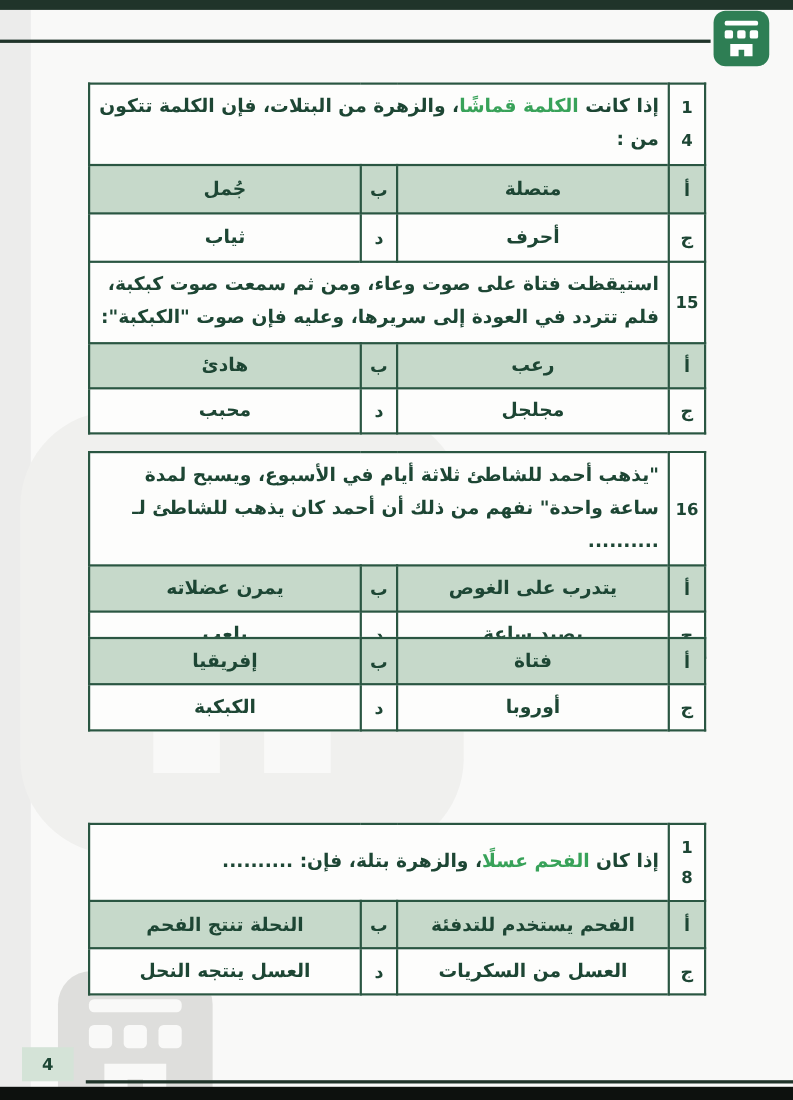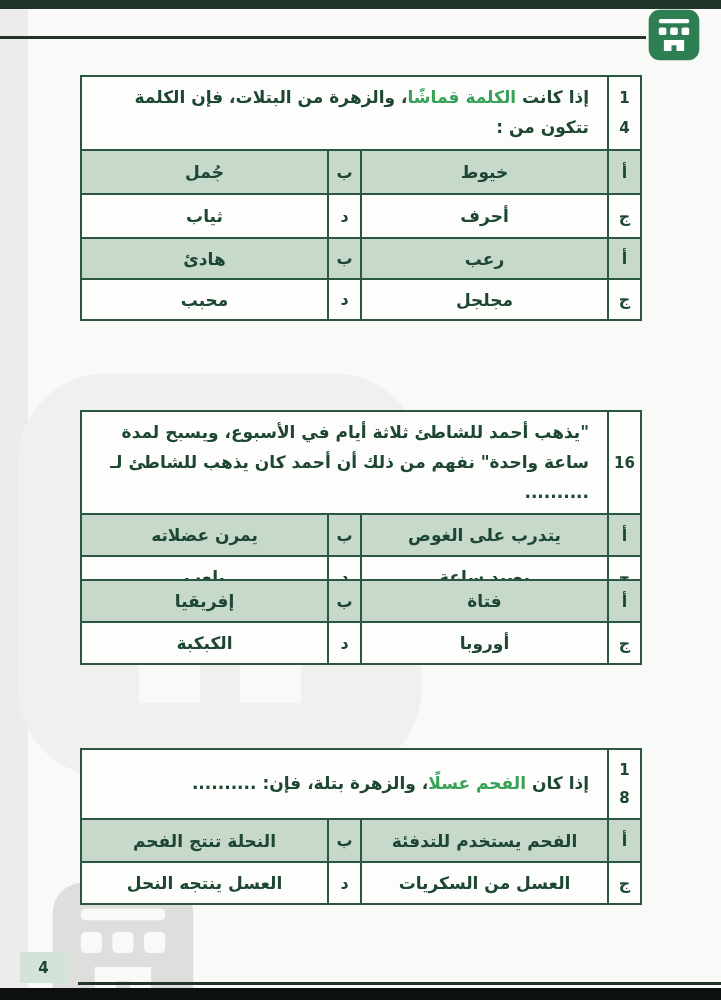--- a/index.html
+++ b/index.html
@@ -16,21 +16,21 @@
   .wm1{ position:absolute; left:5px; top:360px; width:430px; height:430px; color:#f0f0ee; z-index:0; }
   .wm2{ position:absolute; left:48px; top:878px; width:150px; height:150px; color:#dededc; z-index:0; }
 
   .tbl{ position:absolute; left:80px; z-index:1; }
   .t1{ top:75px; } .t2{ top:410px; } .t3{ top:579px; } .t4{ top:748px; }
 
   table{ border-collapse:collapse; table-layout:fixed; width:560px; background:#fdfdfc; border:1px solid #2a5642; }
   td{ border:2px solid #2a5642; vertical-align:middle; }
   .c-num{ width:33px; } .c-lbl{ width:33px; } .c-opt{ width:247px; }
 
-  .qtext{ text-align:right; padding:6px 18px 6px 6px; font-size:17px; line-height:1.75; }
+  .qtext{ text-align:right; padding:6px 8px 6px 6px; font-size:17px; line-height:1.75; }
   .num{ position:relative; font-size:15px; }
   .num .stack{ position:absolute; inset:0; display:flex; flex-direction:column; justify-content:space-evenly; align-items:center; }
   .opt{ text-align:center; font-size:17px; padding:4px; }
   .lbl{ text-align:center; font-size:16px; }
   .grn{ background:#c6d9ca; }
   .wht{ background:#fdfdfc; }
   .hl{ color:#38a259; }
 
   .page-badge{
     position:absolute; left:20px; top:952px; width:47px; height:31px;
@@ -94,29 +94,38 @@
         <td class="num wht">
           <div class="stack">
             <span class="numline">1</span>
             <span class="numline">4</span>
           </div>
         </td>
         <td class="qtext wht" colspan="3"><span>إذا كانت </span><span class="hl">الكلمة قماشًا</span><span>، والزهرة من البتلات، فإن الكلمة تتكون من :</span></td>
       </tr>
       <tr style="height:44px">
         <td class="lbl grn">أ</td>
-        <td class="opt grn">خيوط</td>
+        <td class="opt grn">متصلة</td>
         <td class="lbl grn">ب</td>
         <td class="opt grn">جُمل</td>
       </tr>
       <tr style="height:44px">
         <td class="lbl wht">ج</td>
         <td class="opt wht">أحرف</td>
         <td class="lbl wht">د</td>
         <td class="opt wht">ثياب</td>
+      </tr>
+      <tr style="height:68px">
+        <td class="num wht">
+          <div class="stack">
+            <span class="numline">15</span>
+
+          </div>
+        </td>
+        <td class="qtext wht" colspan="3"><span>استيقظت فتاة على صوت وعاء، ومن ثم سمعت صوت كبكبة، فلم تتردد في العودة إلى سريرها، وعليه فإن صوت "الكبكبة":</span><span class="hl"></span><span></span></td>
       </tr>
       <tr style="height:41px">
         <td class="lbl grn">أ</td>
         <td class="opt grn">رعب</td>
         <td class="lbl grn">ب</td>
         <td class="opt grn">هادئ</td>
       </tr>
       <tr style="height:41px">
         <td class="lbl wht">ج</td>
         <td class="opt wht">مجلجل</td>

